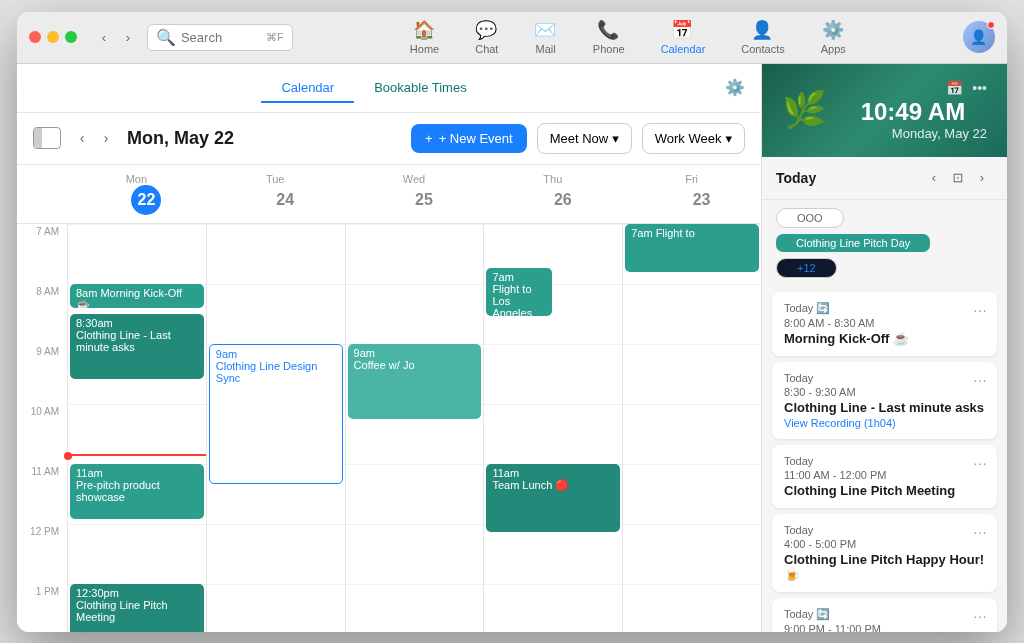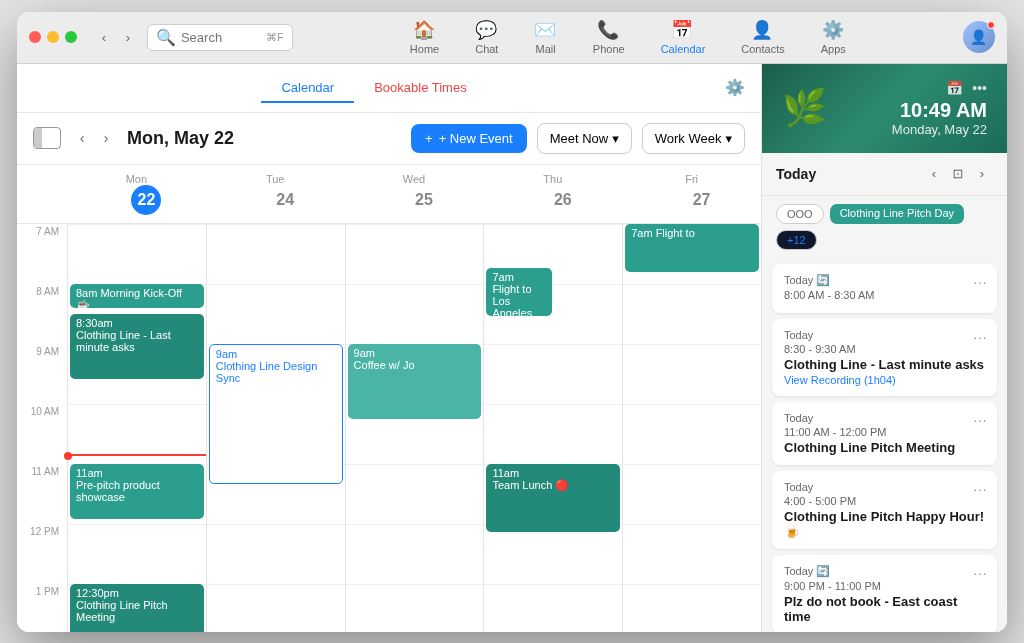--- a/index.html
+++ b/index.html
@@ -146,21 +146,21 @@
       display: flex;
       align-items: center;
       padding: 10px 16px;
       border-bottom: 1px solid #e5e5e5;
       gap: 10px;
     }
     .cal-tab {
       padding: 6px 20px;
       font-size: 13px;
       cursor: pointer;
-      color: #ef4444;
+      color: #0f766e;
       border-bottom: 2px solid transparent;
       margin-bottom: -1px;
     }
     .cal-tab.active {
       color: #1a7fff;
       border-bottom: 2px solid #1a7fff;
     }
     .gear-btn {
       background: none;
       border: none;
@@ -399,24 +399,25 @@
       min-height: 80px;
     }
     .plant-icon {
       font-size: 36px;
     }
     .clock-info {
       flex: 1;
       text-align: right;
     }
     .clock-time {
-      font-size: 20px;
+      font-size: 24px;
       font-weight: 700;
       color: white;
       line-height: 1;
+      text-align: center;
     }
     .clock-date {
       font-size: 13px;
       color: rgba(255,255,255,0.85);
       margin-top: 2px;
     }
     
     .today-sidebar {
       flex: 1;
       overflow-y: auto;
@@ -458,21 +459,21 @@
       color: #666;
       font-size: 13px;
     }
     .today-badges {
       display: flex;
       gap: 6px;
       padding: 8px 14px;
       flex-wrap: wrap;
     }
     .today-badge {
-      padding: 3px 10px;
+      padding: 3px 20px;
       border-radius: 12px;
       font-size: 11px;
       cursor: pointer;
       font-weight: 500;
     }
     .today-badge.outline {
       border: 1px solid #ccc;
       color: #666;
       background: white;
     }
@@ -634,21 +635,21 @@
           <div class="day-header">
             <div class="day-header-name">Wed</div>
             <div class="day-header-date">25</div>
           </div>
           <div class="day-header">
             <div class="day-header-name">Thu</div>
             <div class="day-header-date">26</div>
           </div>
           <div class="day-header">
             <div class="day-header-name">Fri</div>
-            <div class="day-header-date">27</div>
+            <div class="day-header-date">23</div>
           </div>
         </div>
 
 
         <div class="time-grid">
 
           <div class="time-col">
             <div class="time-label">7 AM</div>
             <div class="time-label">8 AM</div>
             <div class="time-label">9 AM</div>
@@ -758,20 +759,21 @@
           <span class="today-badge teal-bg">Clothing Line Pitch Day</span>
           <span class="today-badge count">+12</span>
         </div>
 
         <div class="today-events">
 
           <div class="today-event-card">
             <button class="today-event-more">···</button>
             <div class="today-event-time">Today 🔄</div>
             <div class="today-event-time">8:00 AM - 8:30 AM</div>
+            <div class="today-event-title">Morning Kick-Off ☕</div>
           </div>
 
           <div class="today-event-card">
             <button class="today-event-more">···</button>
             <div class="today-event-time">Today</div>
             <div class="today-event-time">8:30 - 9:30 AM</div>
             <div class="today-event-title">Clothing Line - Last minute asks</div>
             <div class="today-event-subtitle">View Recording (1h04)</div>
           </div>
 

